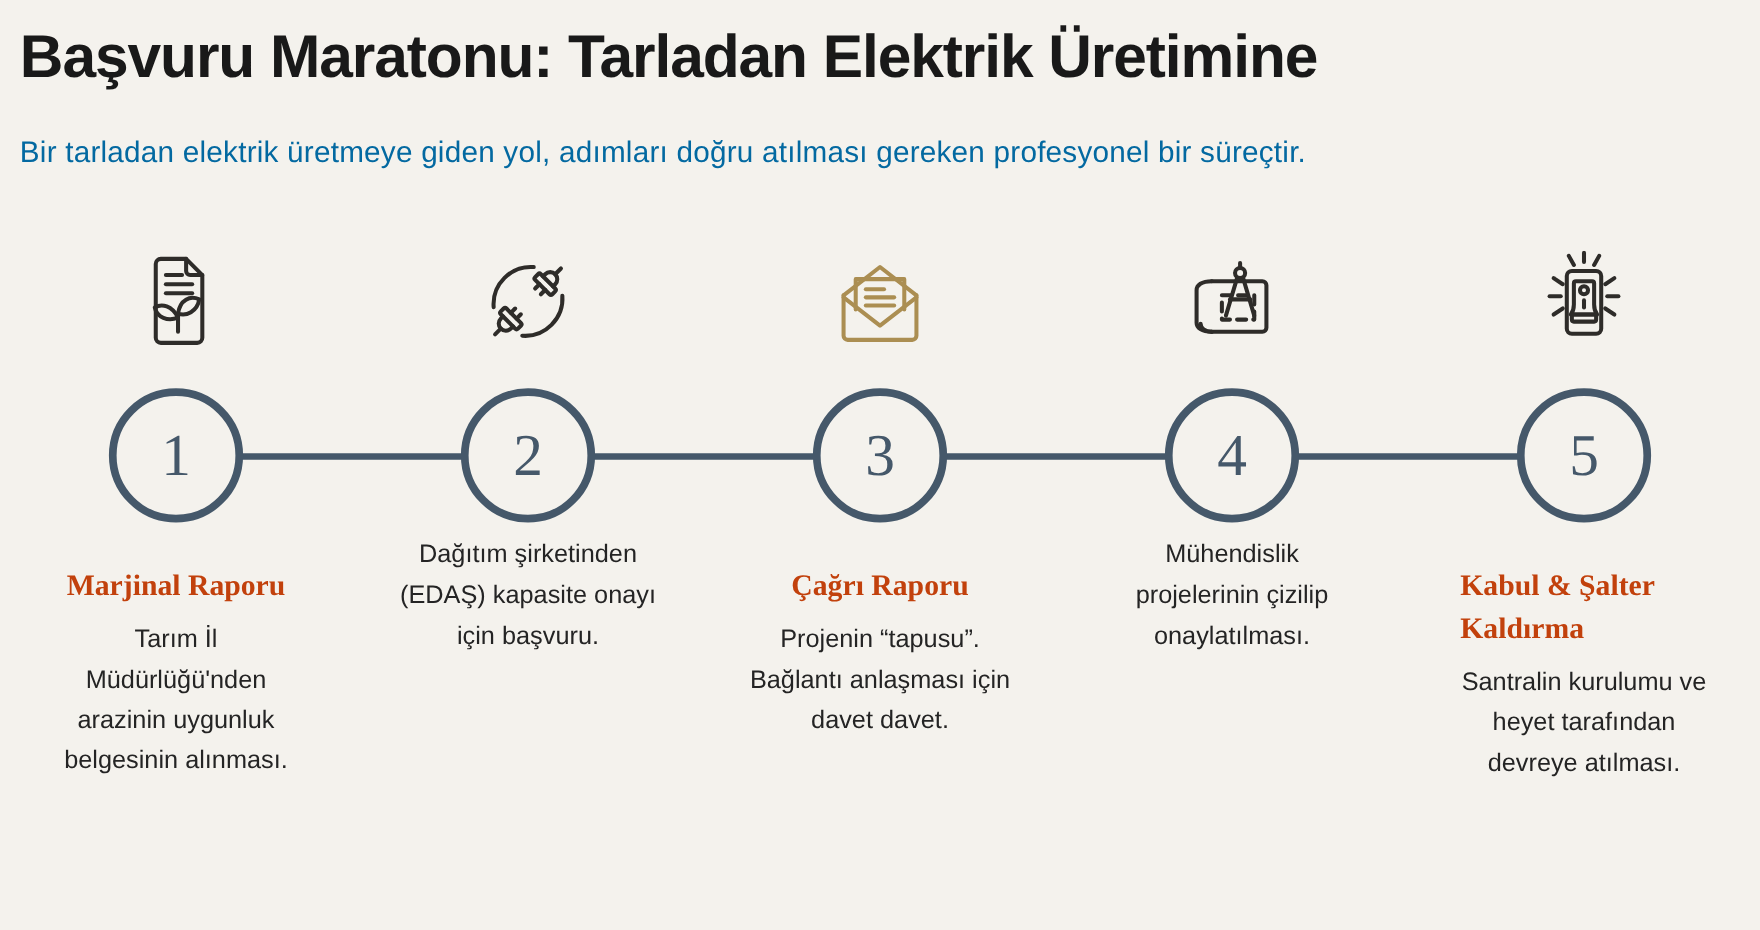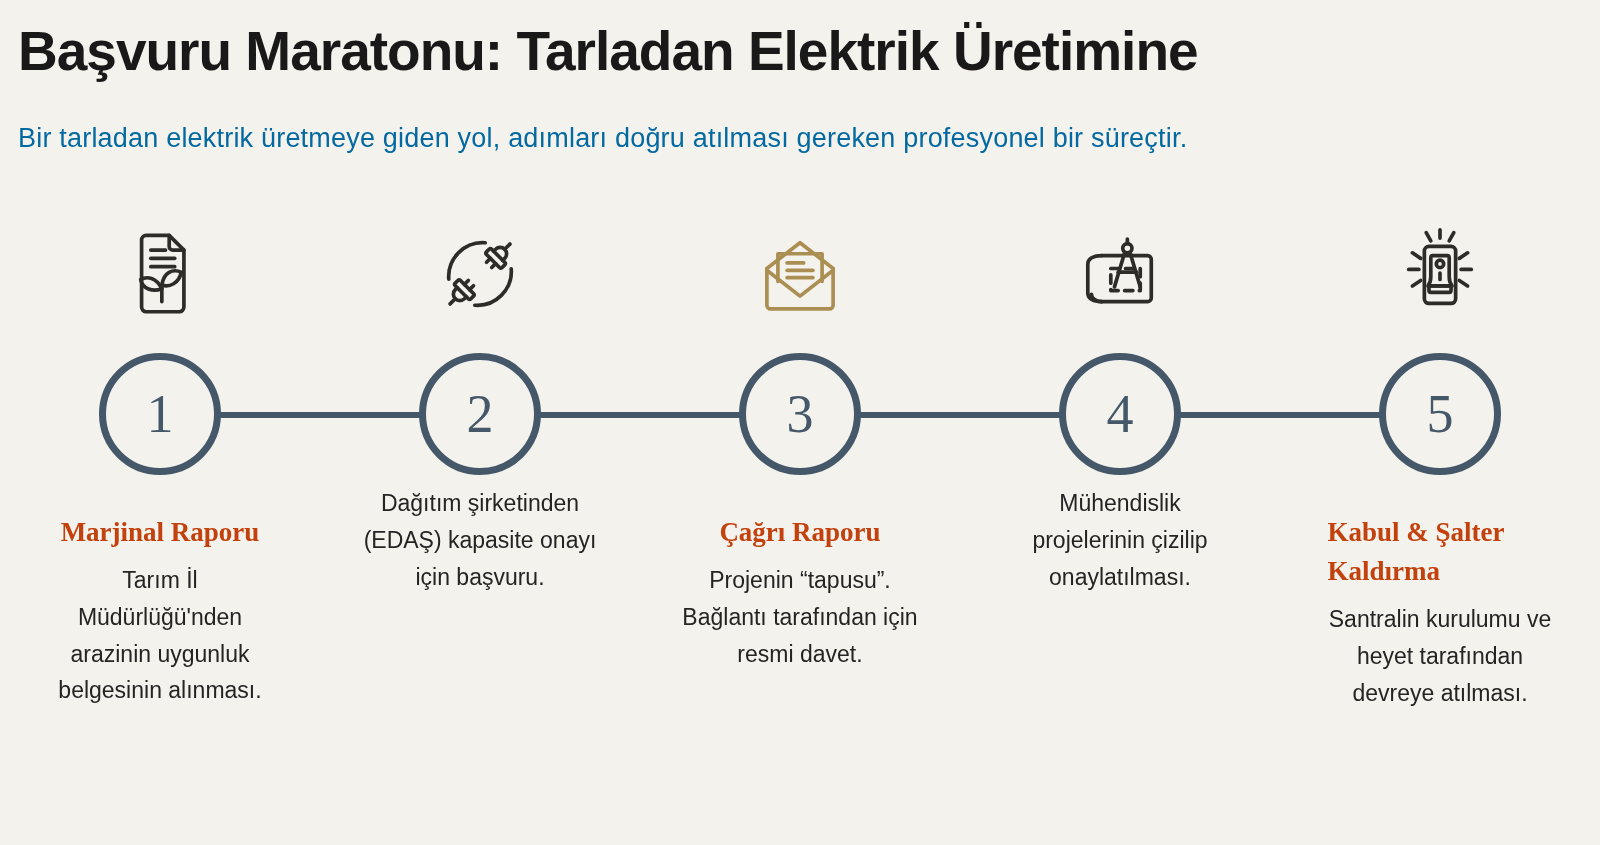--- a/index.html
+++ b/index.html
@@ -159,21 +159,21 @@
           <path d="M36 46 h28"></path>
           <path d="M36 54 h28"></path>
         <path d="M14 44 V84 a4 4 0 0 0 4 4 h64 a4 4 0 0 0 4 -4 V44"></path>
         <path d="M14 46 L50 74 L86 46"></path>
       </svg>
     </div>
     <div class="circle">
       <span class="num">3</span>
     </div>
     <div class="step-title">Çağrı Raporu</div>
-    <div class="step-desc">Projenin “tapusu”. Bağlantı tarafından için resmi davet.</div>
+    <div class="step-desc">Projenin “tapusu”. Bağlantı anlaşması için davet davet.</div>
   </div>
 
   <div class="step">
     <div class="icon-box icon-dark">
       <svg width="96" height="92" viewBox="0 0 100 100" fill="none" stroke="currentColor" stroke-width="4" stroke-linecap="round" stroke-linejoin="round">
         <path d="M30 30 h50 a4 4 0 0 1 4 4 v42 a4 4 0 0 1 -4 4 H30"></path>
         <path d="M30 30 c-10 0 -15 4 -15 9 v32 c0 5 5 9 15 9"></path>
         <path d="M30 80 c-7 0 -11 -4 -11 -8"></path>
         <path d="M40 44 h32 v24 h-32 z" stroke-dasharray="9 7"></path>
         <path d="M58 12 v5"></path>

